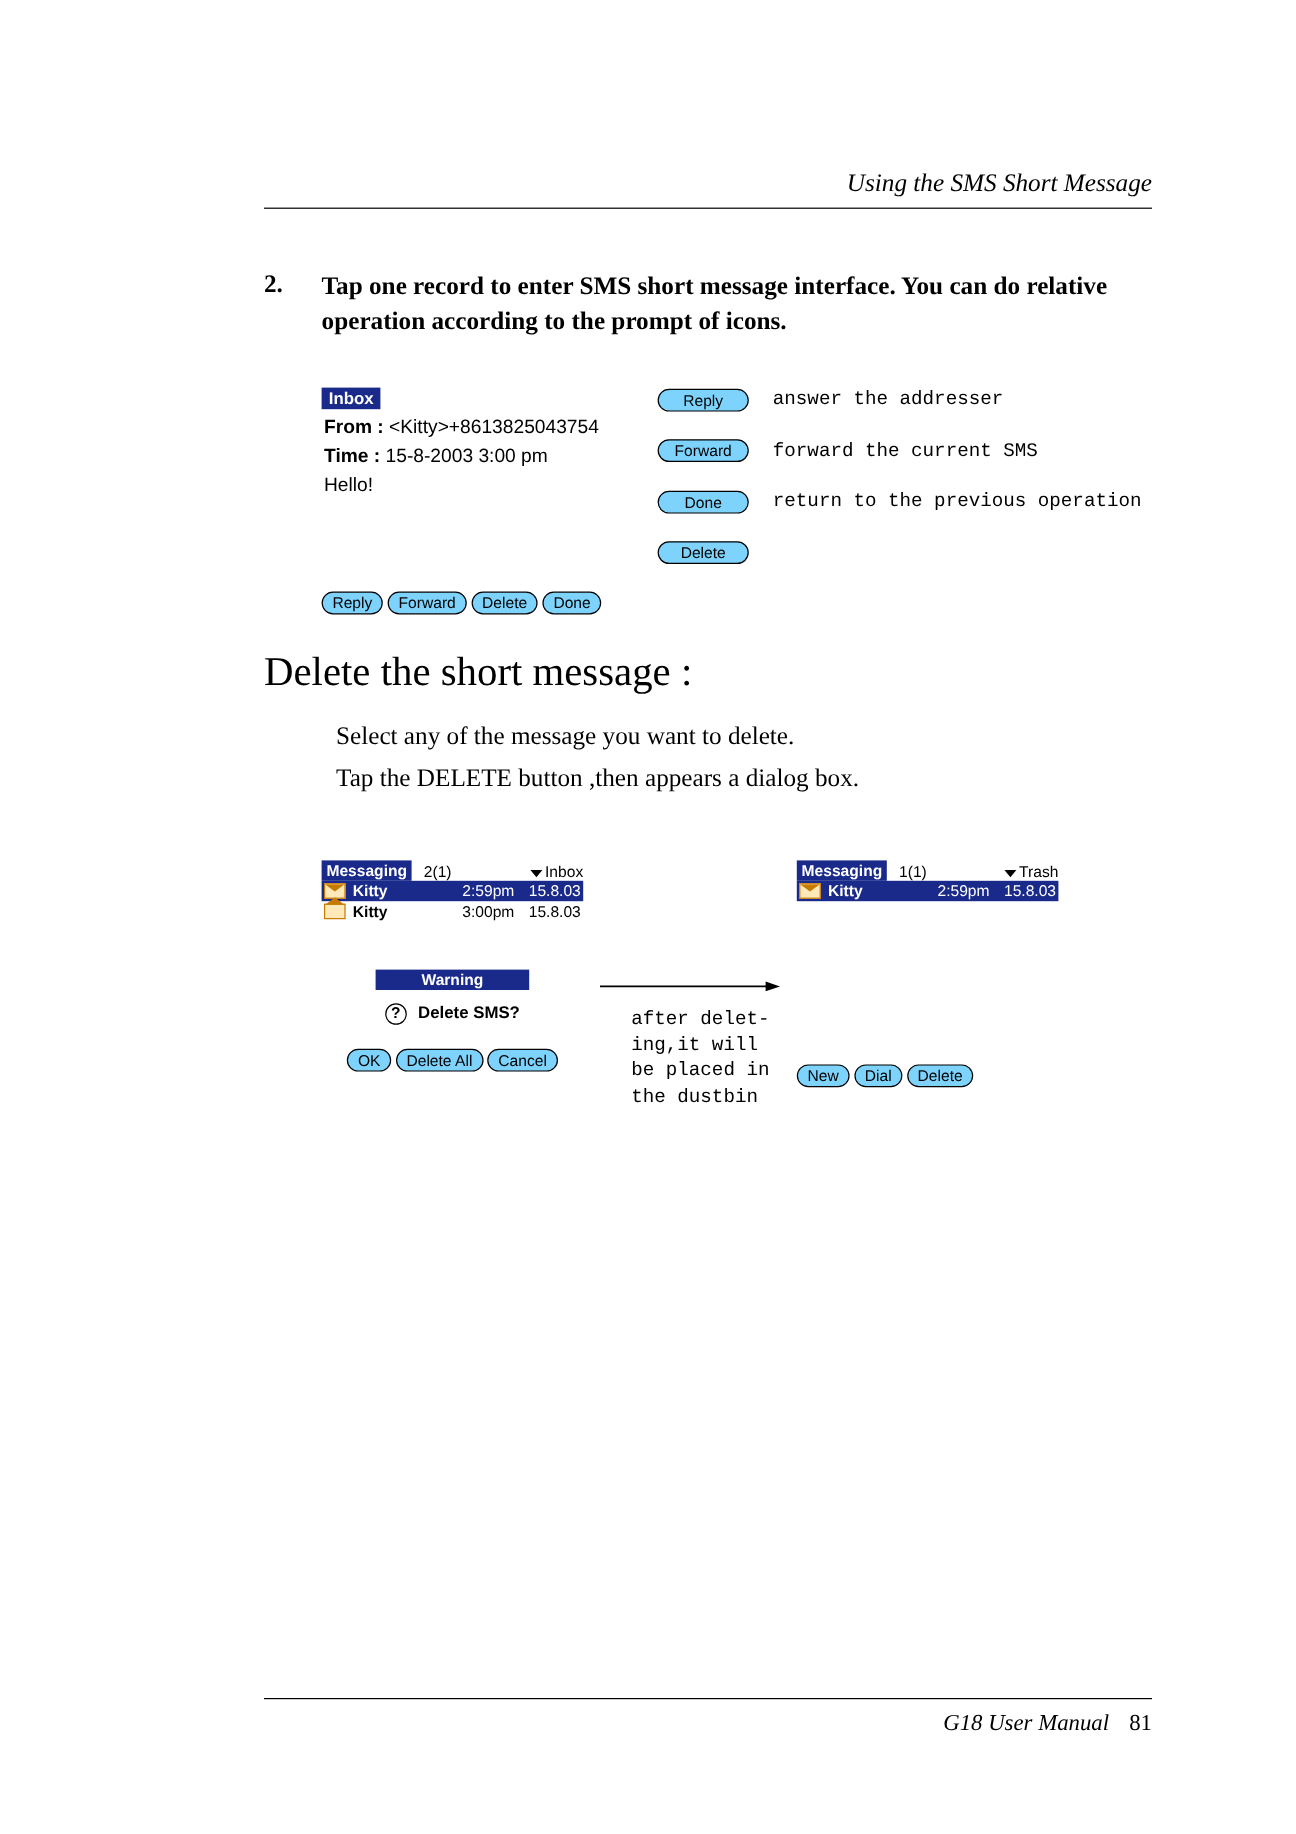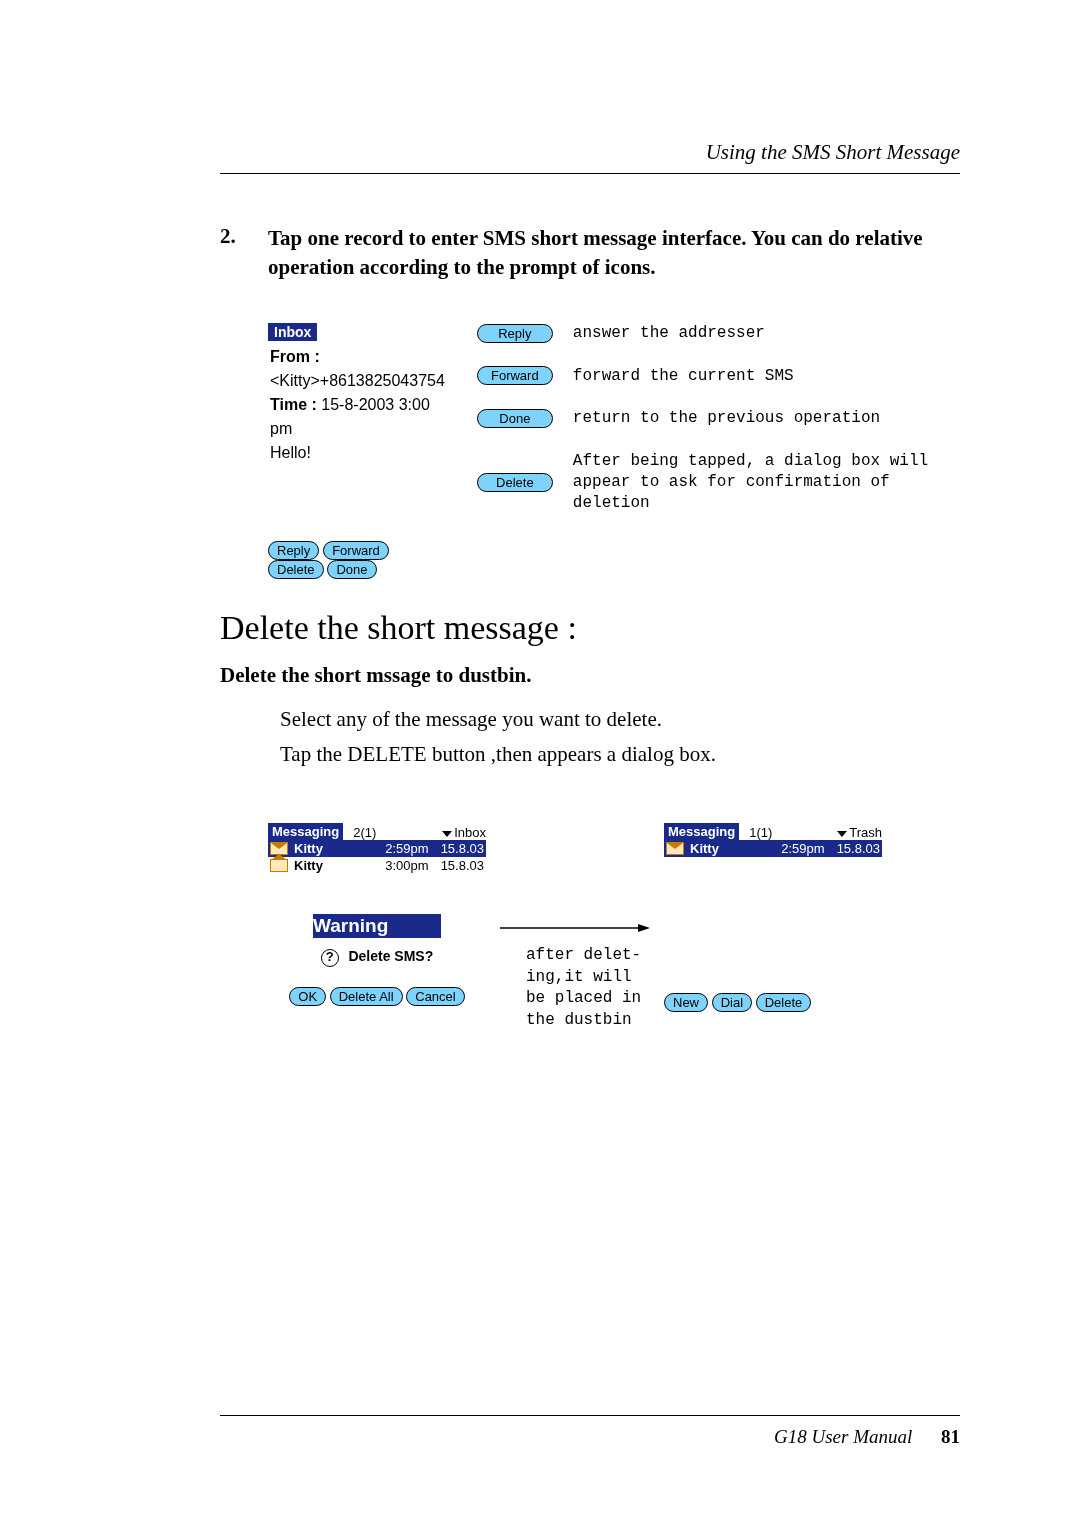--- a/index.html
+++ b/index.html
@@ -194,22 +194,23 @@
   }
   .msg-name { font-weight: bold;}
   .msg-time { margin-left: auto;}
   .msg-date { margin-left: 6px;}
   .warning-box {
     margin-top: 40px;
   }
   .warn-header {
     background: #1a2a8a;
     color: #fff;
-    font-weight: bold;
-    font-size: 19px;
+    text-align: center;
+    font-weight: bold;
+    font-size: 13px;
     width: 128px;
     margin: 0 auto;
     padding: 1px 0;
   }
   .warn-body {
     text-align: center;
     padding: 10px 0 10px 0;
   }
   .warn-q {
     font-weight: bold;
@@ -254,22 +255,22 @@
     right: 120px;
     left: 220px;
     border-top: 1px solid #000;
     padding-top: 10px;
     text-align: right;
     font-size: 19px;
     font-style: italic;
   }
   .footer .pagenum {
     font-style: normal;
-    font-weight: bold;
-    margin-left: 24px;
+    font-weight: normal;
+    margin-left: 12px;
   }
 </style>
 </head>
 <body>
 
 <div class="page">
   <div class="header-line">
     <div class="header-text">Using the SMS Short Message</div>
   </div>
 
@@ -308,27 +309,25 @@
       <div class="legend-row">
         <span class="btn">Forward</span>
         <span class="legend-text">forward the current SMS</span>
       </div>
       <div class="legend-row">
         <span class="btn">Done</span>
         <span class="legend-text">return to the previous operation</span>
       </div>
       <div class="legend-row">
         <span class="btn">Delete</span>
-        <span class="legend-text">After being tapped, a dialog box will appear to ask for confirmation of deletion</span>
       </div>
     </div>
   </div>
 
   <div class="section-title">Delete the short message :</div>
-  <div class="sub-title">Delete the short mssage to dustbin.</div>
   <div class="body-text">
     <div>Select any of the message you want to delete.</div>
     <div>Tap the DELETE button ,then appears a dialog box.</div>
   </div>
 
   <div class="triple-fig">
 
     <div class="msg-screen">
       <div class="msg-header">
         <span class="msg-chip">Messaging</span>

